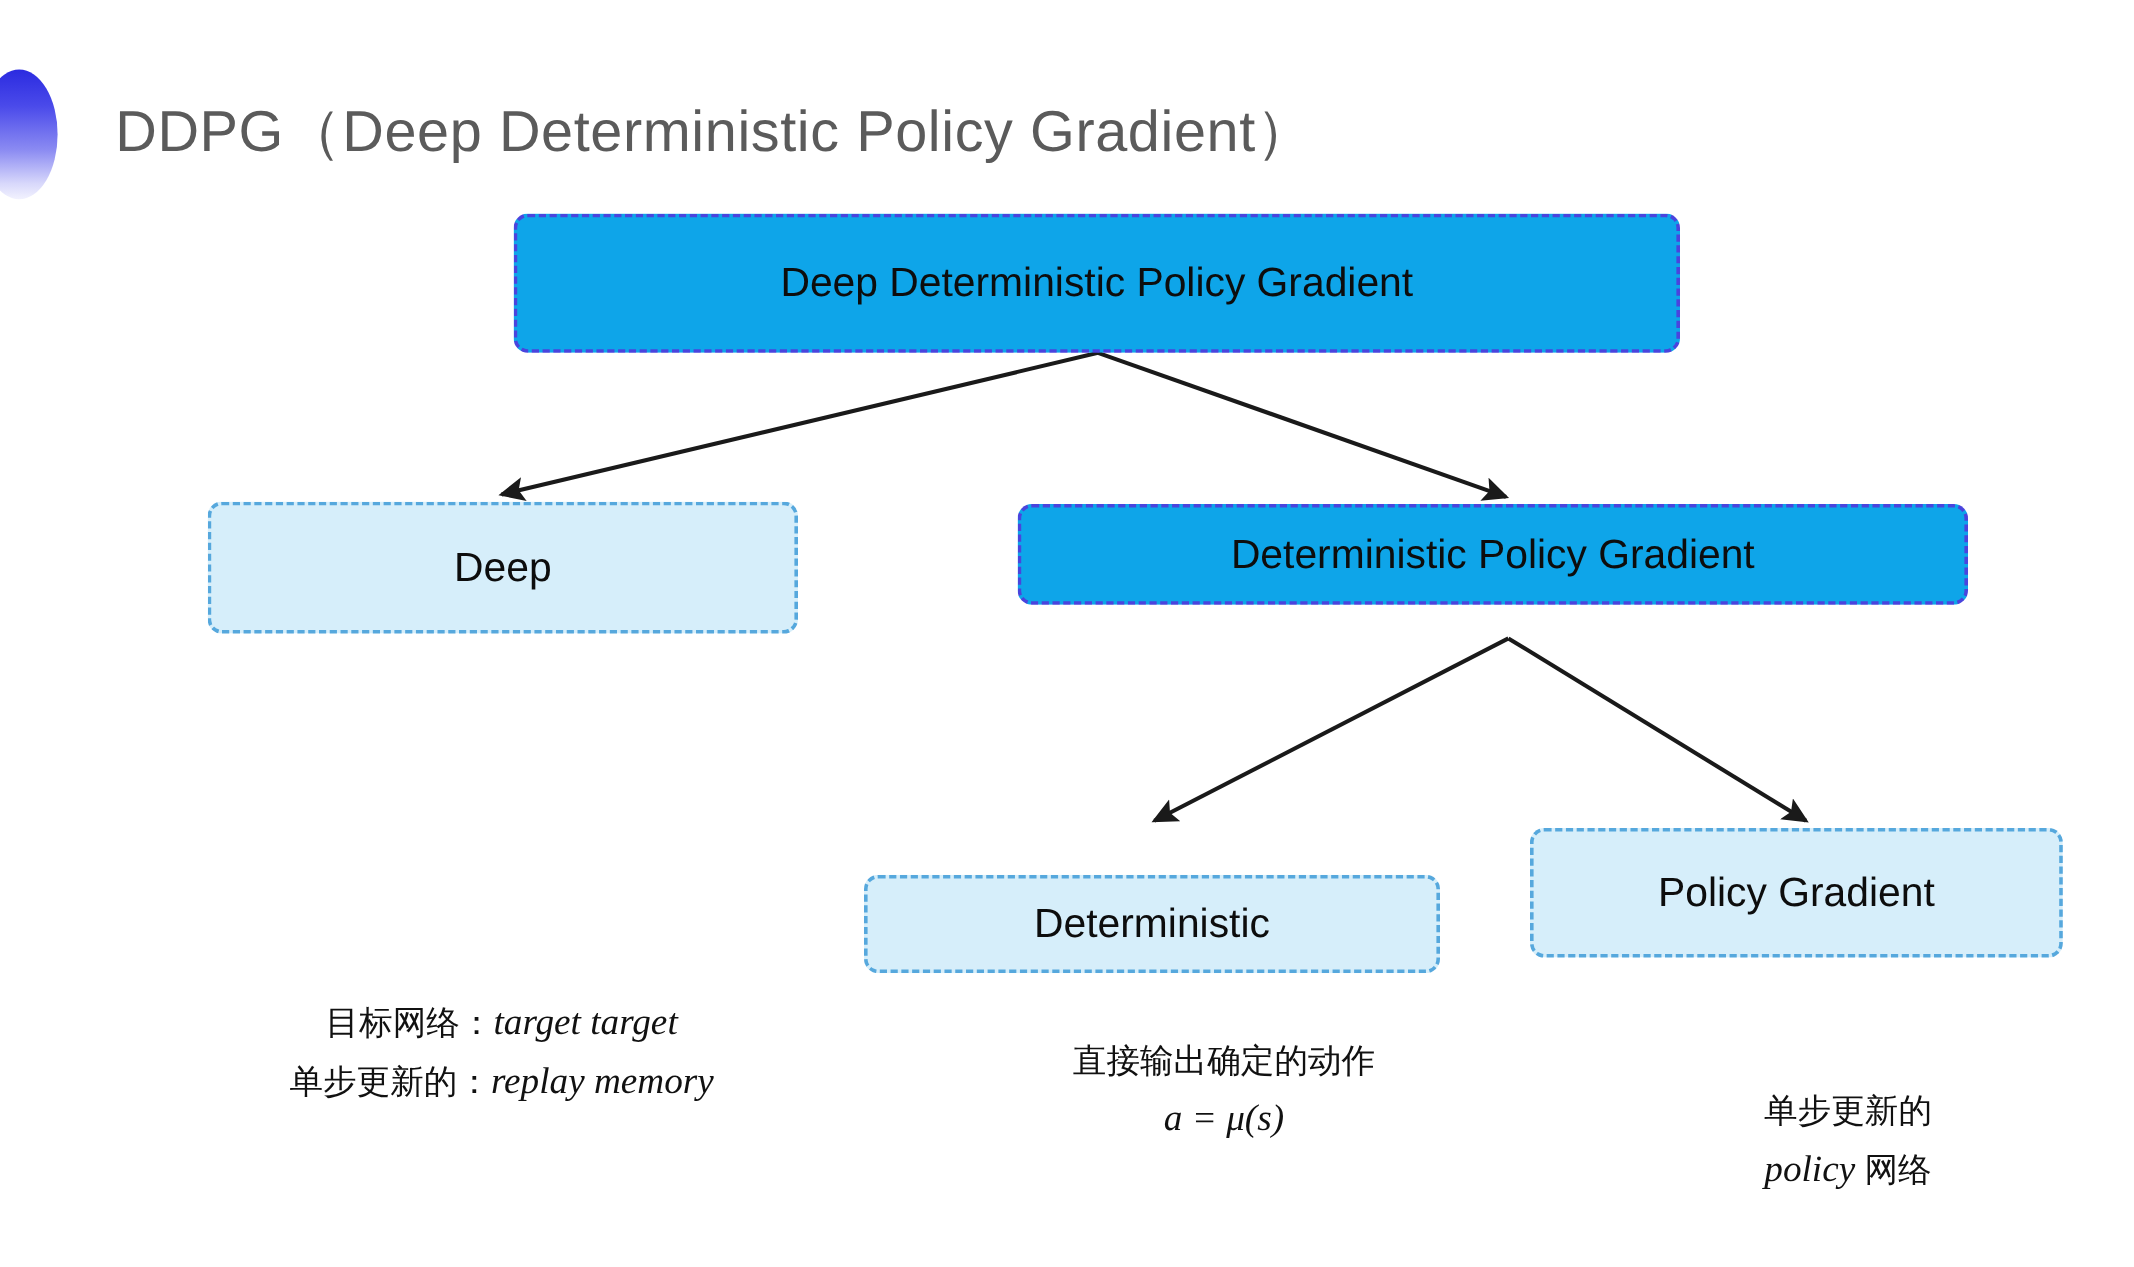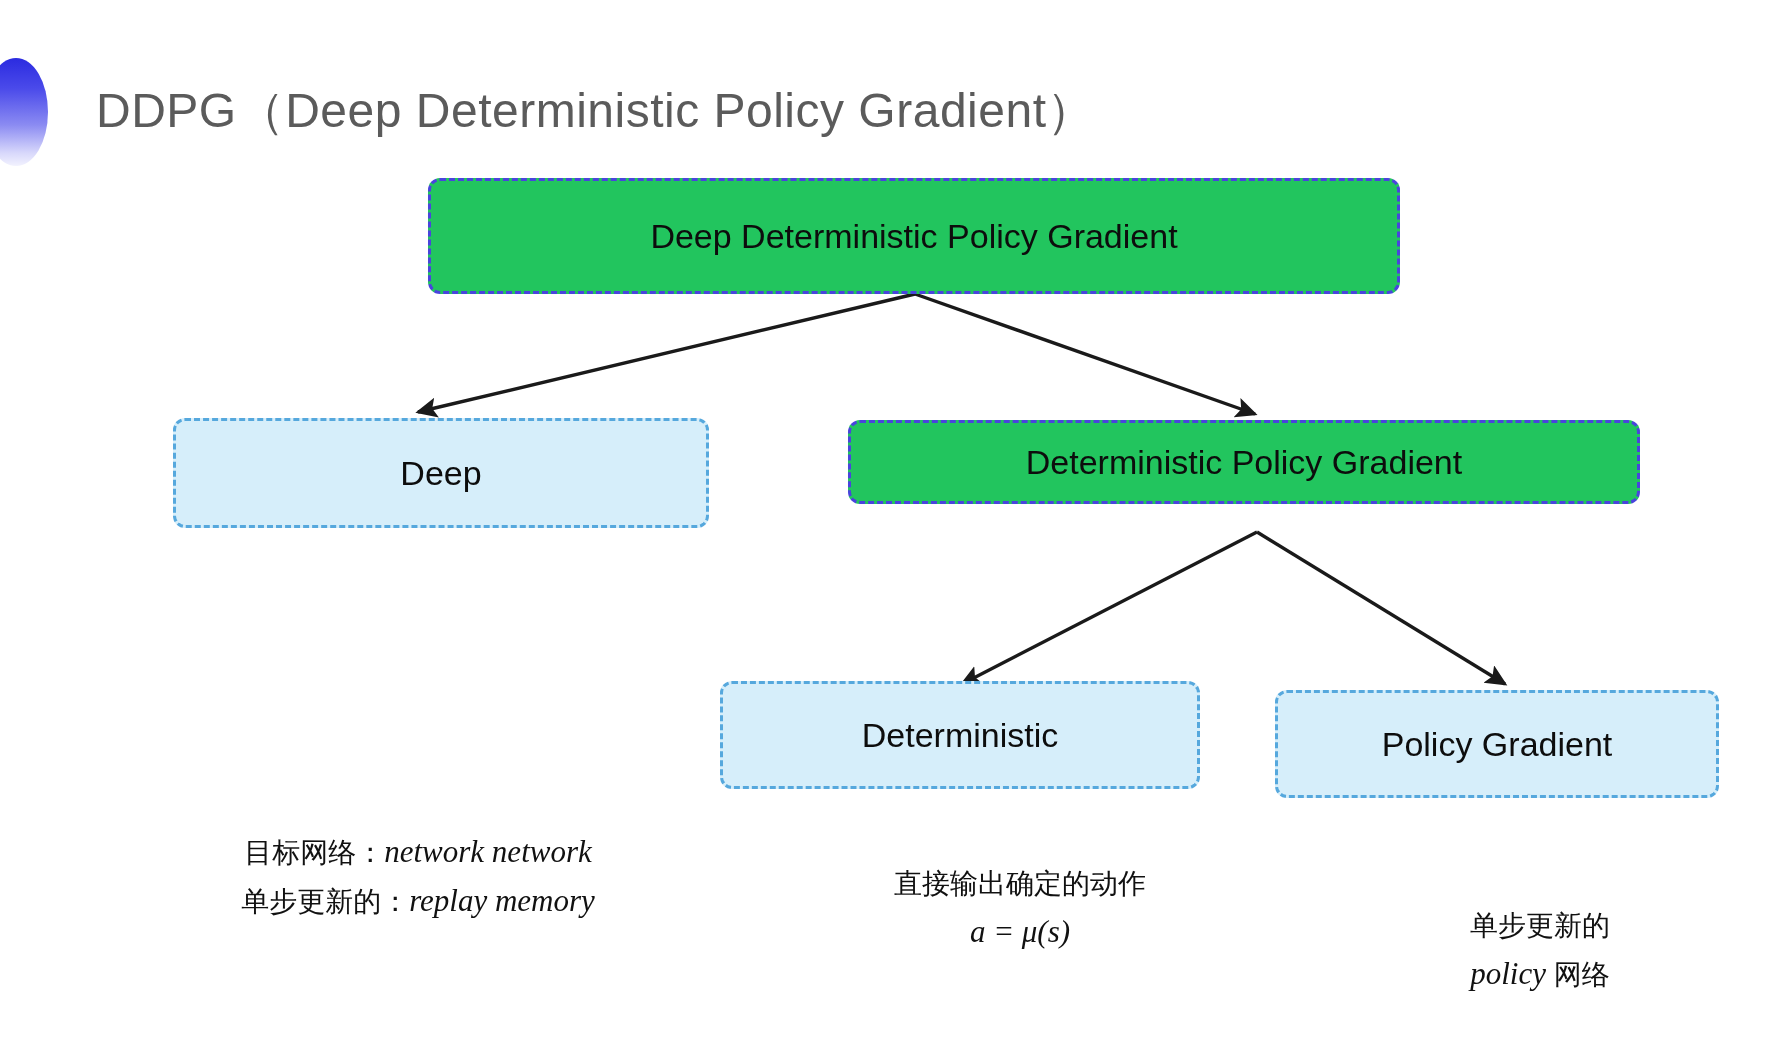--- a/index.html
+++ b/index.html
@@ -52,32 +52,32 @@
     text-align: center;
   }
   .node .node-label {
     font-size: 34px;
     color: #0d0d0d;
     font-weight: 400;
     line-height: 1.2;
     white-space: nowrap;
   }
   .node.lavender {
-    background: #22c55e;
+    background: #0ea5e9;
     border: 3px dashed #4a44dd;
   }
   .node.lightblue {
     background: #d6eefa;
     border: 3px dashed #56a8dd;
   }
 
   #node-root   { left: 428px;  top: 178px; width: 972px;  height: 116px; }
-  #node-deep   { left: 173px;  top: 418px; width: 536px;  height: 110px; }
+  #node-deep   { left: 173px;  top: 418px; width: 492px;  height: 110px; }
   #node-dpg    { left: 848px;  top: 420px; width: 792px;  height: 84px; }
-  #node-det    { left: 720px;  top: 681px; width: 480px;  height: 108px; }
+  #node-det    { left: 720px;  top: 729px; width: 480px;  height: 82px; }
   #node-pg     { left: 1275px; top: 690px; width: 444px;  height: 108px; }
 
   
   #arrows {
     position: absolute;
     left: 0;
     top: 0;
     width: 1778px;
     height: 1056px;
     pointer-events: none;
@@ -140,21 +140,21 @@
 
   <div class="node lightblue" id="node-det">
     <span class="node-label">Deterministic</span>
   </div>
 
   <div class="node lightblue" id="node-pg">
     <span class="node-label">Policy Gradient</span>
   </div>
 
   <div class="caption" id="caption-deep">
-    <span class="line"><span class="cn">目标网络：</span><span class="mathit">network network</span></span>
+    <span class="line"><span class="cn">目标网络：</span><span class="mathit">target target</span></span>
     <span class="line"><span class="cn">单步更新的：</span><span class="mathit">replay memory</span></span>
   </div>
 
   <div class="caption" id="caption-det">
     <span class="line cn">直接输出确定的动作</span>
     <span class="line mathit">a = μ(s)</span>
   </div>
 
   <div class="caption" id="caption-pg">
     <span class="line cn">单步更新的</span>

